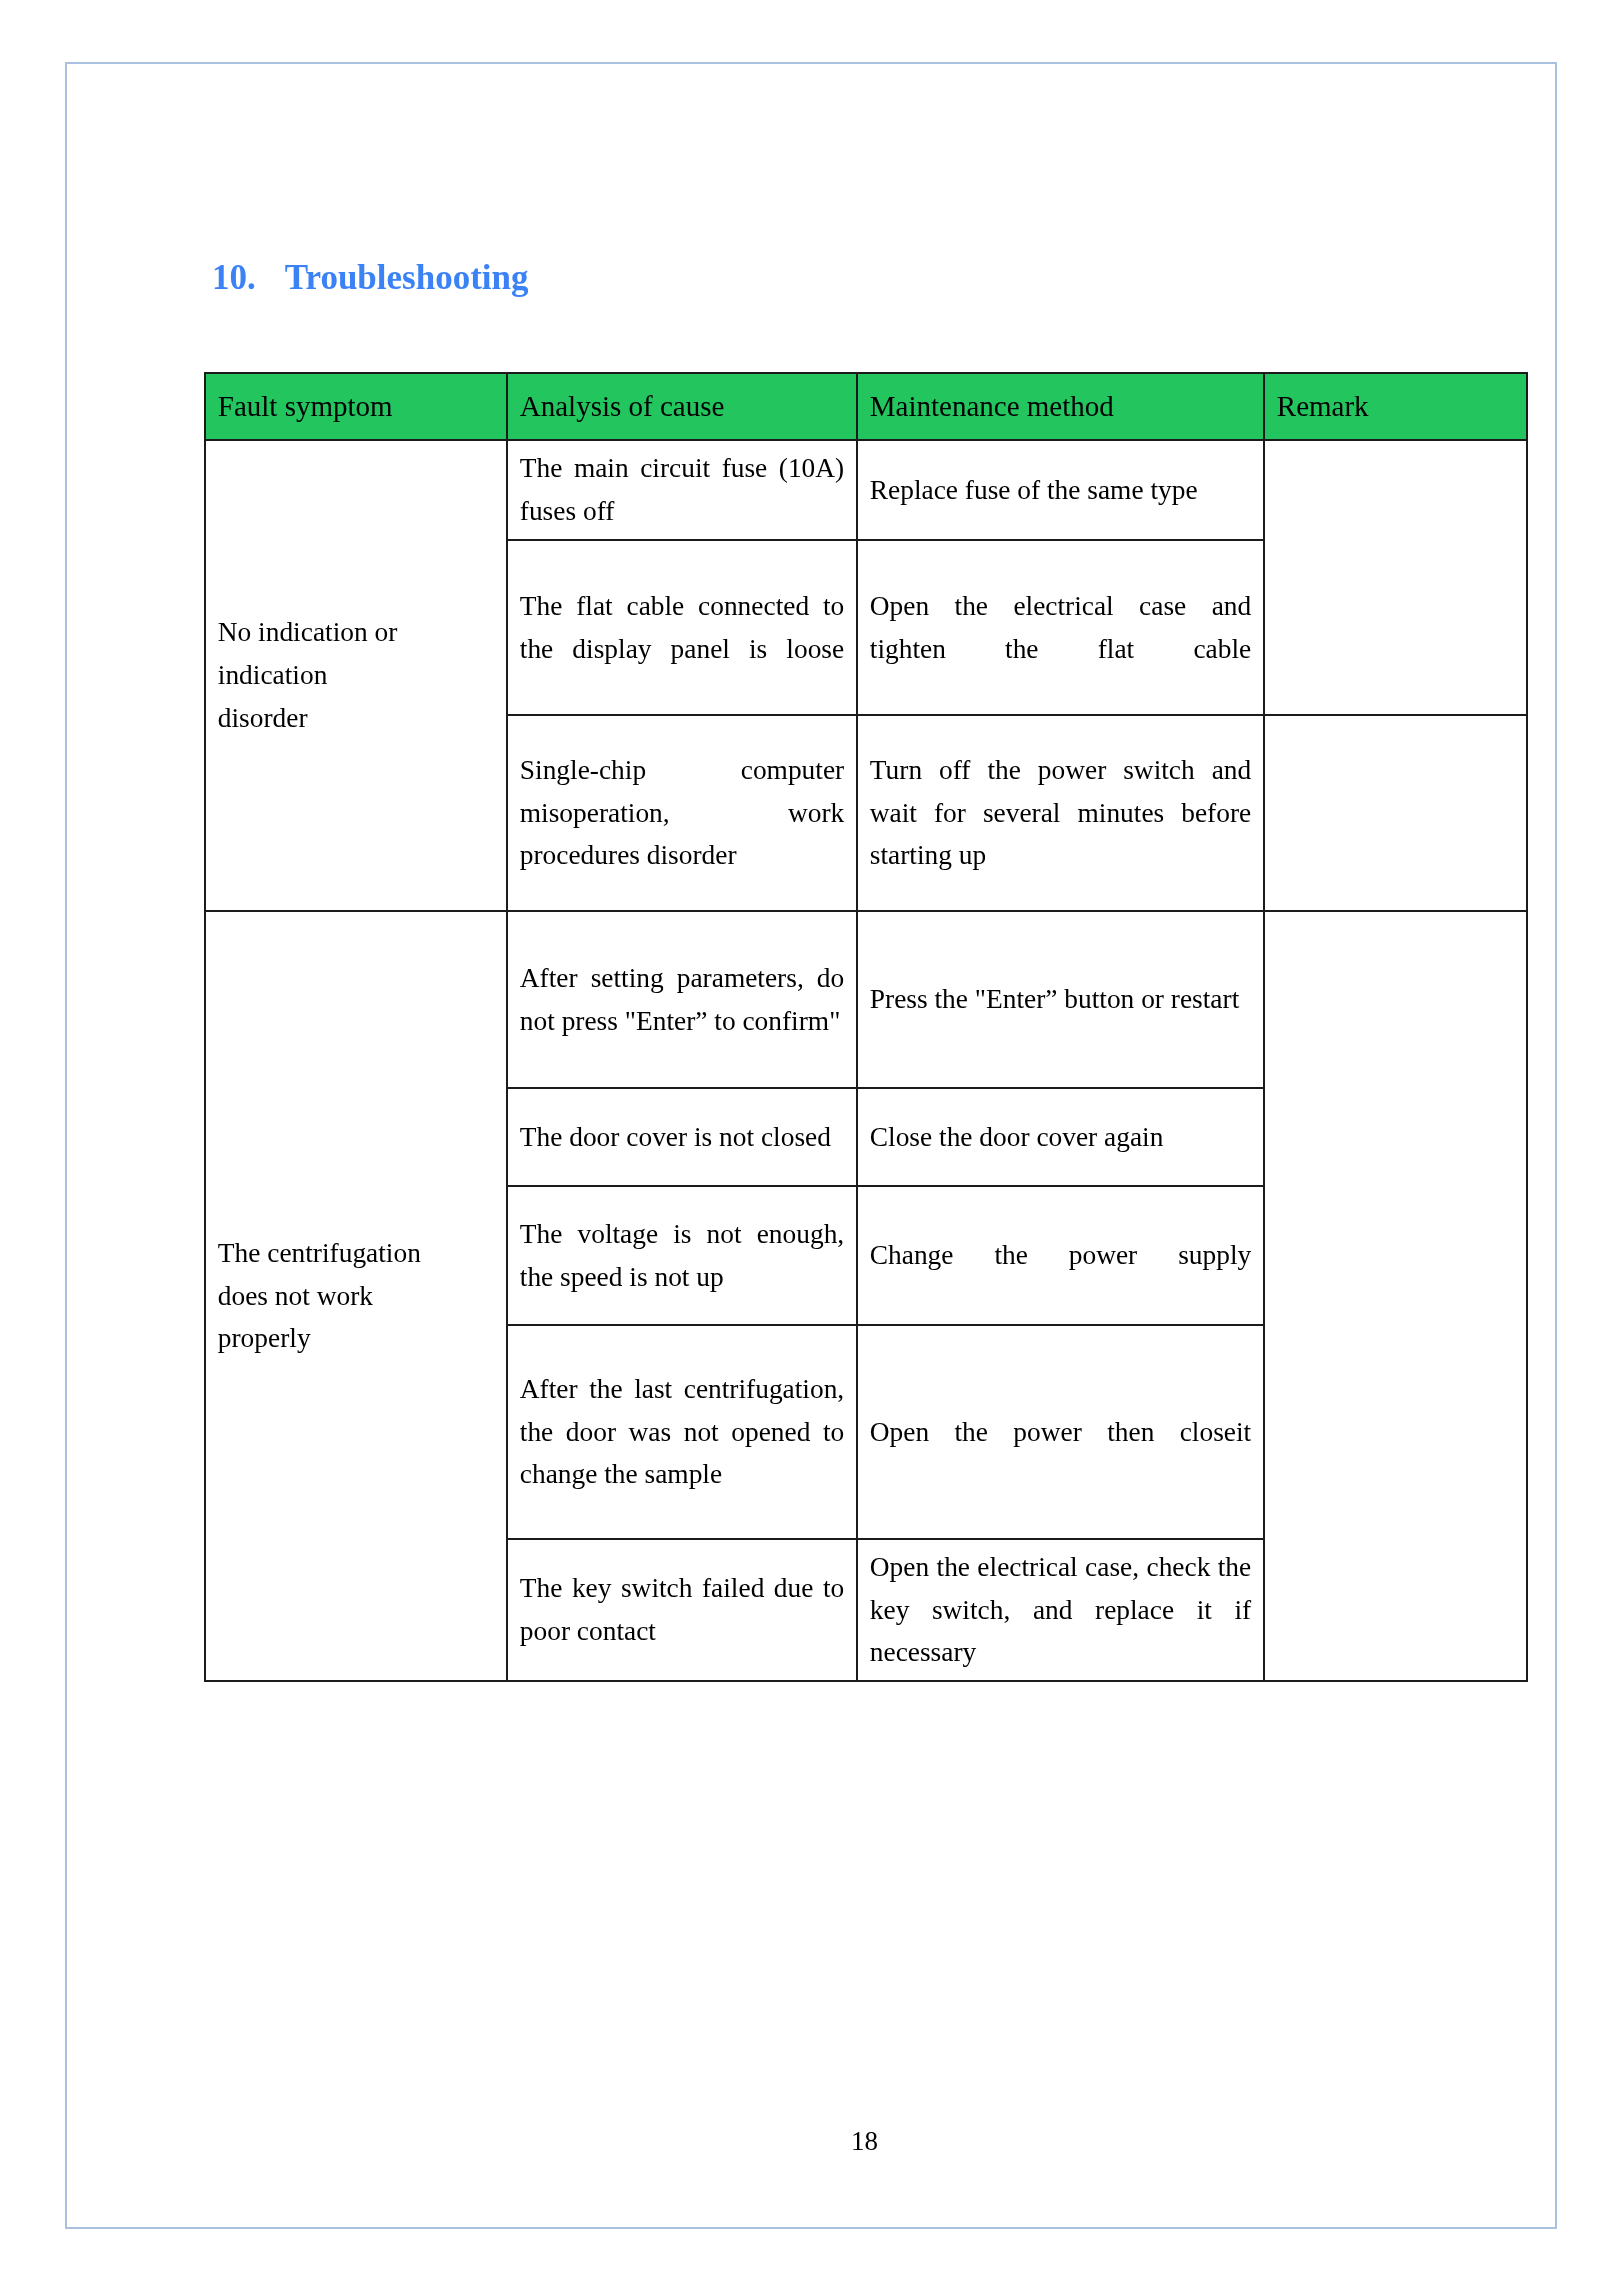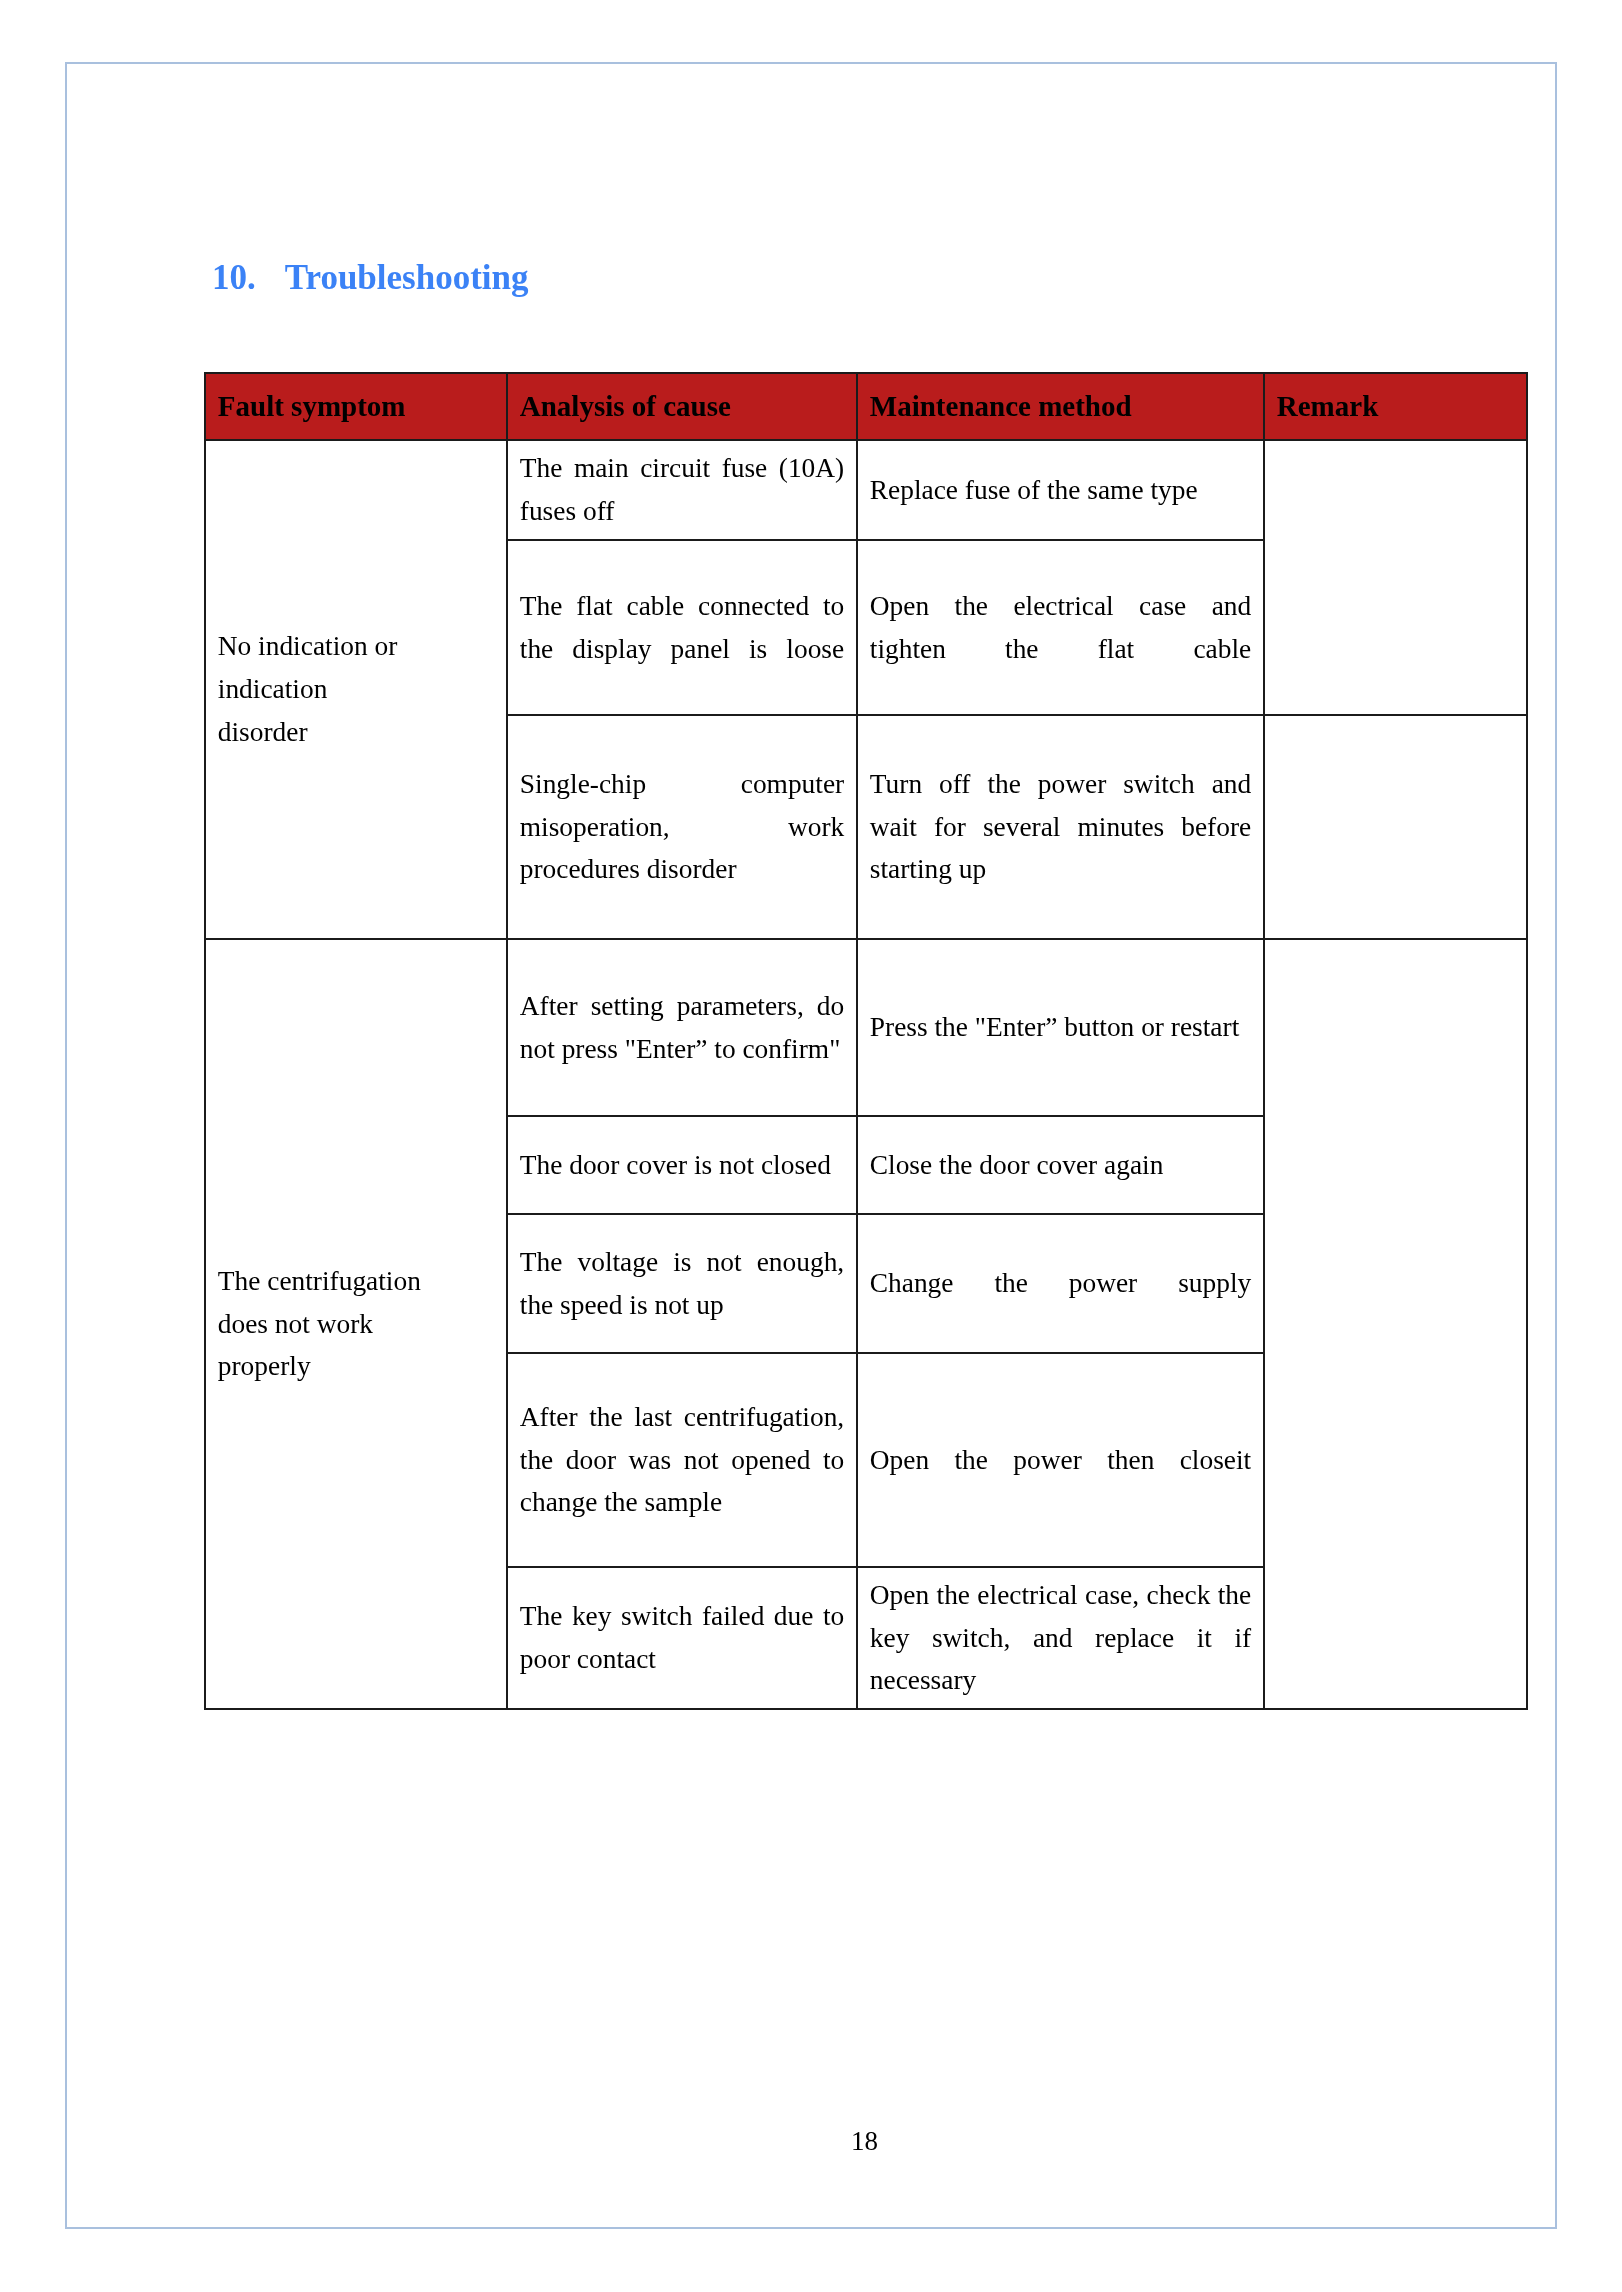--- a/index.html
+++ b/index.html
@@ -26,35 +26,35 @@
 
   table.trouble-table {
     position:absolute; left:137px; top:308px; width:1321px;
     border-collapse:collapse; table-layout:fixed;
     border:2.9px solid #1b1b1b;
   }
   .trouble-table th, .trouble-table td {
     border:2px solid #1b1b1b; vertical-align:middle; overflow:hidden;
   }
   .trouble-table th {
-    background:#b91c1c; font-size:29px; font-weight:bold; text-align:left;
+    background:#22c55e; font-size:29px; font-weight:normal; text-align:left;
     padding:3.9px 11.8px; border-bottom:2.9px solid #1b1b1b;
   }
   .trouble-table td { font-size:27.4px; line-height:1.56; padding:5.9px 11.8px; }
 
   td.symptom { white-space:pre-line; text-align:left; padding-right:64px; }
   td.cause, td.method { text-align:justify; }
   .jl { text-align-last:justify; }
   tr.section-start td { border-top:2.9px solid #1b1b1b; }
 
   
   tr.rh-head { height:67px; }
   tr.rh-1 { height:100px; }
   tr.rh-2 { height:175px; }
-  tr.rh-3 { height:224px; }
+  tr.rh-3 { height:196px; }
   tr.rh-4 { height:177px; }
   tr.rh-5 { height:98px; }
   tr.rh-6 { height:139px; }
   tr.rh-7 { height:214px; }
   tr.rh-8 { height:142px;border-radius:12px; }
 
   .page-number {
     position:absolute; left:137px; top:2062px; width:1321px;
     text-align:center; font-size:27px;
   }

